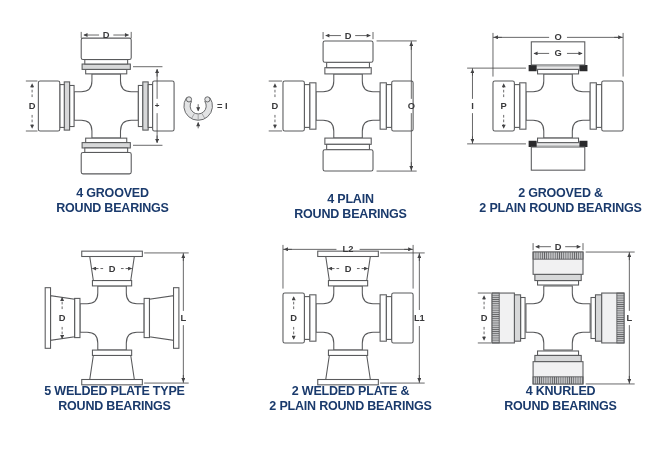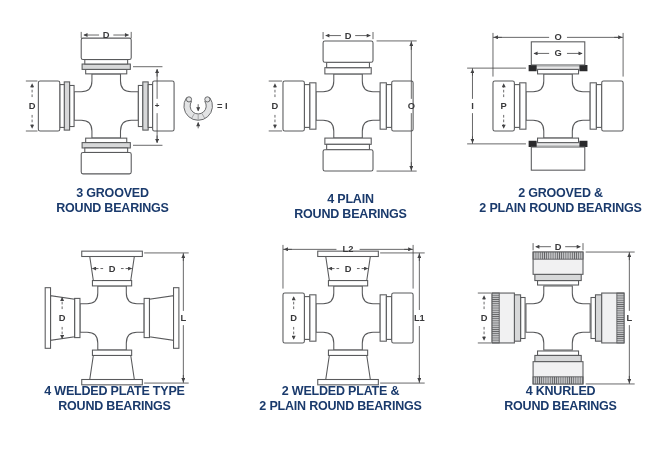--- a/index.html
+++ b/index.html
@@ -270,36 +270,36 @@
       <line class="dim" x1="141" y1="159" x2="196" y2="159"></line>
       <line class="dim" x1="190" y1="11" x2="190" y2="77"></line>
       <line class="dim" x1="190" y1="93" x2="190" y2="159"></line>
       <line class="dim arr" x1="190" y1="20" x2="190" y2="12.5"></line>
       <line class="dim arr" x1="190" y1="150" x2="190" y2="157.5"></line>
       <text x="190" y="85">L</text>
     </g>
   </svg>
 
   <div class="caption" style="left:0;top:186px">
-    <div>3 GROOVED</div>
+    <div>4 GROOVED</div>
     <div>ROUND BEARINGS</div>
   </div>
   <div class="caption" style="left:238px;top:192px">
     <div>4 PLAIN</div>
     <div>ROUND BEARINGS</div>
   </div>
   <div class="caption" style="left:448px;top:186px">
     <div>2 GROOVED &amp;</div>
     <div>2 PLAIN ROUND BEARINGS</div>
   </div>
   <div class="caption" style="left:2px;top:384px">
-    <div>4 WELDED PLATE TYPE</div>
+    <div>5 WELDED PLATE TYPE</div>
     <div>ROUND BEARINGS</div>
   </div>
-  <div class="caption" style="left:228px;top:384px">
+  <div class="caption" style="left:238px;top:384px">
     <div>2 WELDED PLATE &amp;</div>
     <div>2 PLAIN ROUND BEARINGS</div>
   </div>
   <div class="caption" style="left:448px;top:384px">
     <div>4 KNURLED</div>
     <div>ROUND BEARINGS</div>
   </div>
 
 </div>
 

